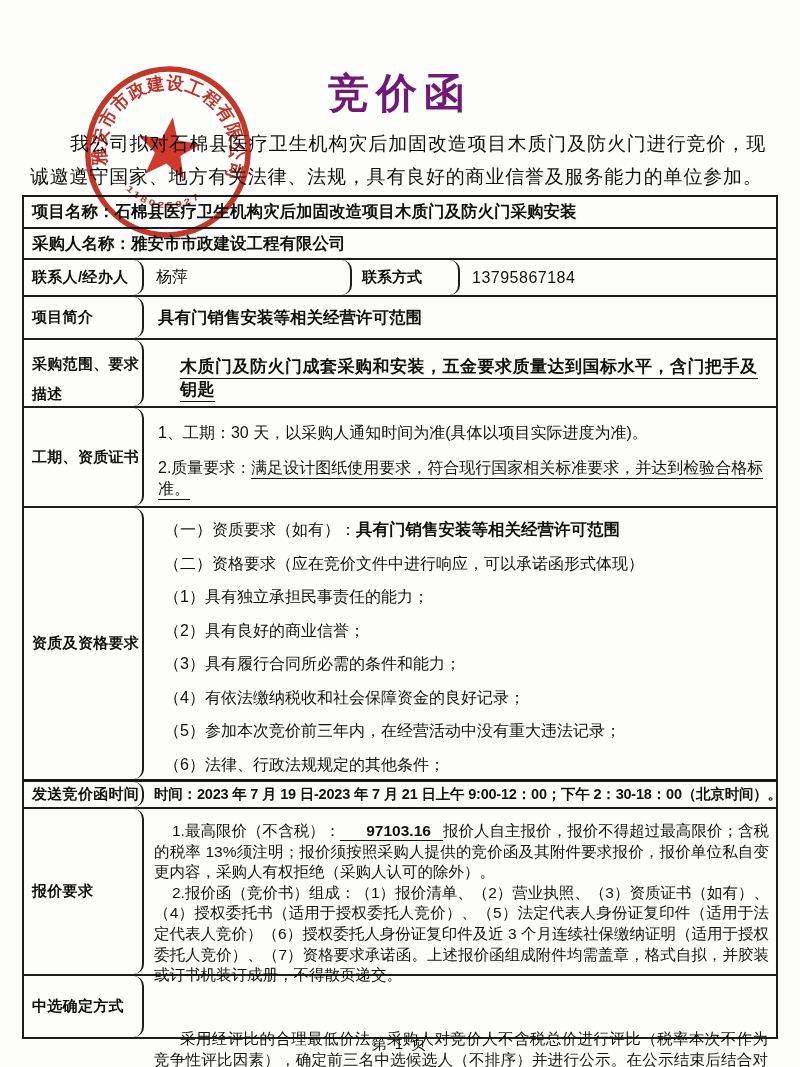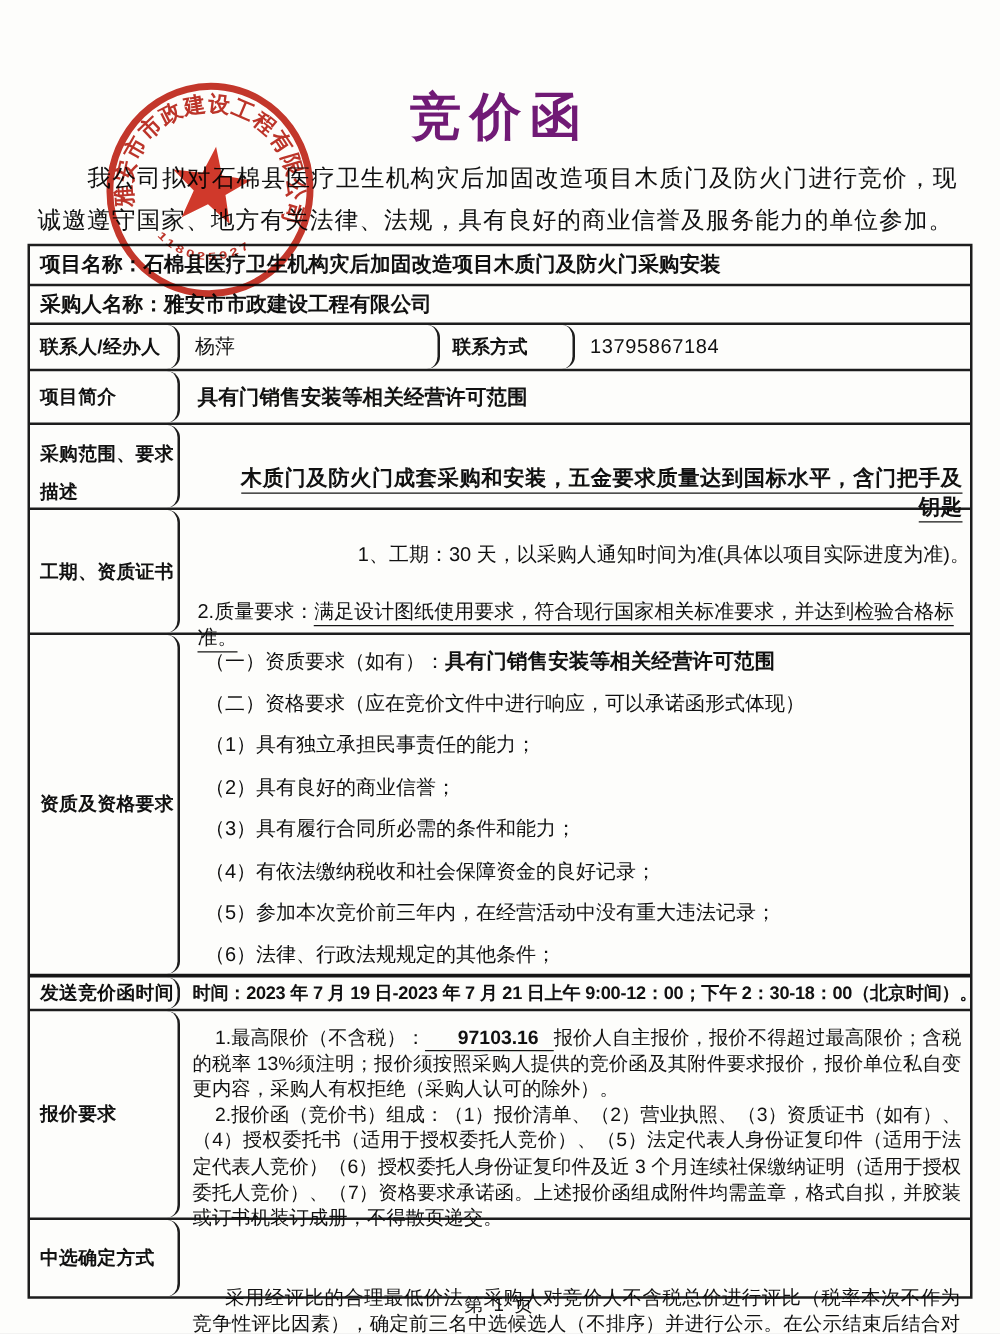--- a/index.html
+++ b/index.html
@@ -37,25 +37,25 @@
   .h-r1{height:30px}.h-r2{height:31px}.h-r3{height:37px}.h-r4{height:43px}
   .h-r5{height:68px}.h-r6{height:100px}.h-r7{height:273px}.h-r8{height:28px}
   .h-r9{height:167px}.h-r10{height:63px}
   .fullcell{display:flex; align-items:center; padding-left:8px; font-size:16.5px; width:100%;}
   .rl{font-weight:bold; white-space:nowrap;}
   .rv{font-weight:600; white-space:nowrap;}
   .c-name{flex:0 0 208px; border-right:2px solid #1d1d1d; display:flex; align-items:center; padding-left:12px; font-size:16px;}
   .c-mlab{flex:0 0 108px; border-right:2px solid #1d1d1d; display:flex; align-items:center; padding-left:10px; font-size:15px; font-weight:bold;}
   .c-phone{flex:1; display:flex; align-items:center; padding-left:12px; font-size:16px; letter-spacing:0.5px;}
   .c-brief{display:flex; align-items:center; padding-left:14px; font-size:16.5px; font-weight:600;}
-  .c-scope{padding:31px 6px 0 36px; font-size:17px; font-weight:600; letter-spacing:0.5px;text-align:right;}
+  .c-scope{padding:15px 6px 0 36px; font-size:17px; font-weight:600; letter-spacing:0.5px;}
   .u{border-bottom:1.7px solid #151515; padding-bottom:2px;}
   .c-sched{padding-left:14px; font-size:16px;}
-  .c-sched .l1{margin-top:26px;text-align:right;}
-  .c-sched .l2{margin-top:24px; font-weight:500;}
+  .c-sched .l1{margin-top:15px;}
+  .c-sched .l2{margin-top:14px; font-weight:500;}
   .c-qual{padding:5px 4px 0 20px; font-size:16px;}
   .c-qual div{height:33.5px; line-height:33.5px; white-space:nowrap;}
   .c-qual .b{font-weight:bold; font-size:16.5px;}
   .c-time{display:flex; align-items:center; padding-left:10px; font-size:14.5px; font-weight:600; letter-spacing:-0.2px; white-space:nowrap;}
   .c-quote{padding:12px 7px 0 10px; font-size:15.5px; line-height:20.6px; text-align:justify;}
   .c-quote p{margin:0; text-indent:18px;}
   .price{border-bottom:1.6px solid #151515; padding:0 12px 1px 26px; font-weight:600;}
   .c-sel{padding:16px 8px 0 10px; font-size:15.5px; line-height:21.2px; text-align:justify; text-indent:26px;margin-top:36px;}
   .footer{
     position:absolute; top:1035px; left:0; width:100%;

